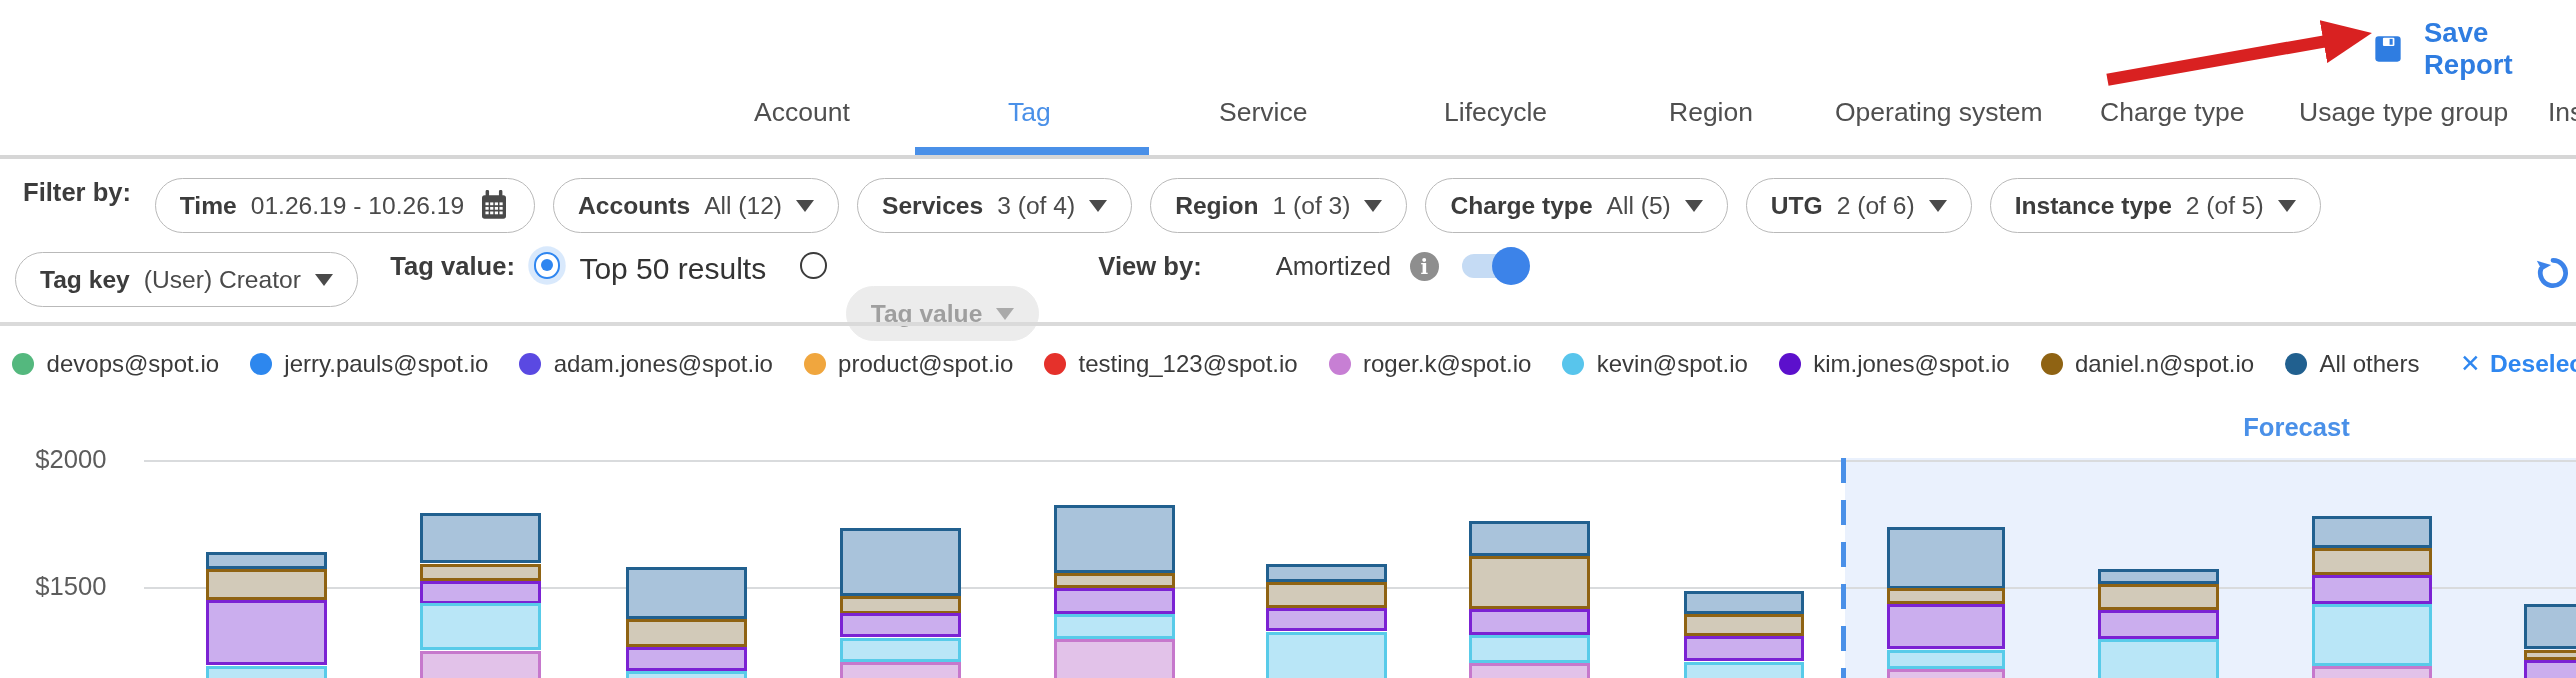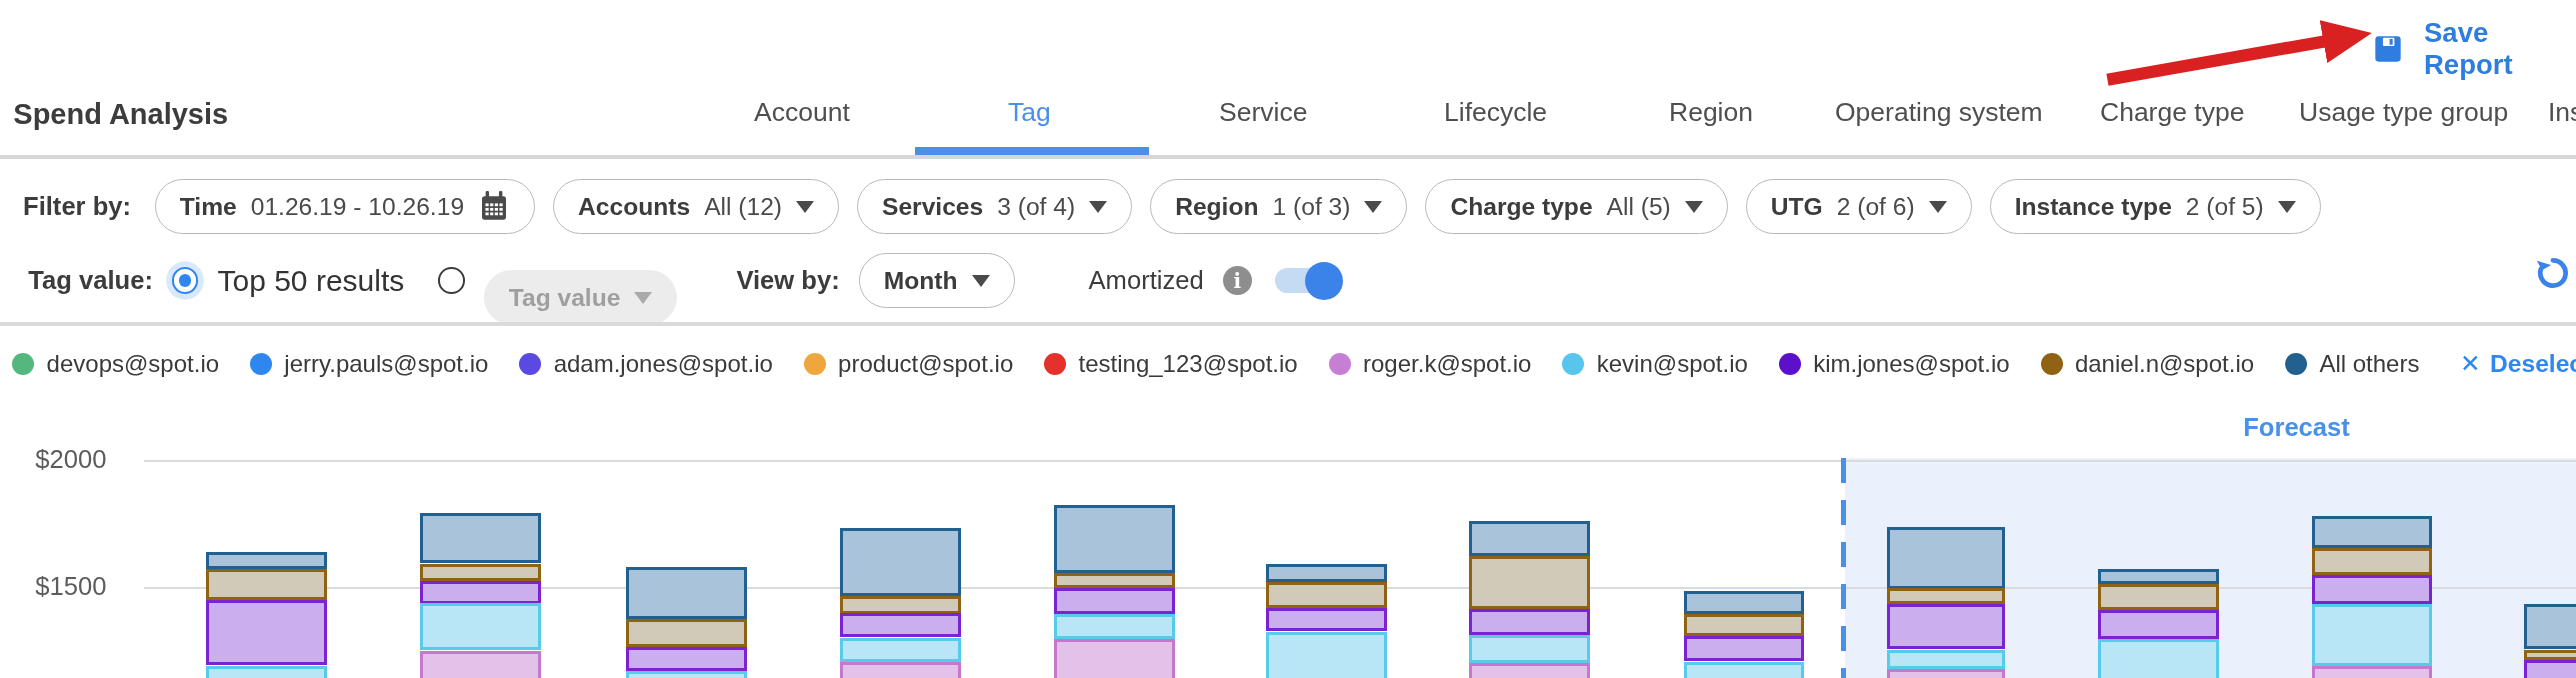--- a/index.html
+++ b/index.html
@@ -7,21 +7,21 @@
     position:relative;width:2576px;height:678px;background:#ffffff;overflow:hidden;
     font-family:"Liberation Sans","DejaVu Sans",sans-serif;color:#3f3f3f;
   }
   .title{position:absolute;left:13.3px;top:98px;font-size:29px;font-weight:700;color:#3c3c3c;}
   .tab{position:absolute;top:97px;font-size:26.5px;color:#4f4f4f;cursor:pointer;white-space:nowrap;}
   .tab.active{color:#4a90e8;}
   .tab-underline{position:absolute;left:915px;top:147px;width:234px;height:9.5px;background:#4a90e8;}
   .divider{position:absolute;left:0;right:0;height:3.8px;background:#d6d6d6;}
   .save{position:absolute;left:2372px;top:17px;display:flex;align-items:center;gap:20px;
         font-size:27.5px;font-weight:700;color:#2f7de1;cursor:pointer;}
-  .frow{position:absolute;display:flex;align-items:center;}
+  .frow{position:absolute;display:flex;}
   #filter-row1{left:23px;top:178px;gap:18px;height:57px;}
   #filter-row2{left:15px;top:252px;gap:19px;height:57px;}
   .flabel{font-size:25.6px;font-weight:700;color:#3c3c3c;white-space:nowrap;}
   .plain-label{font-size:25.6px;font-weight:400;color:#3c3c3c;white-space:nowrap;}
   .pill{display:flex;align-items:center;gap:14px;height:55px;padding:0 24px;
         border:1.9px solid #b9b9b9;border-radius:29px;background:#fff;box-sizing:border-box;
         white-space:nowrap;cursor:pointer;}
   .pill-label{font-size:24.6px;font-weight:700;color:#3c3c3c;}
   .pill-value{font-size:24.6px;font-weight:400;color:#4a4a4a;}
   .pill.bold-value .pill-value{font-weight:700;color:#3c3c3c;}
@@ -57,21 +57,20 @@
   .forecast-label{position:absolute;left:2216px;top:413px;width:161px;text-align:center;
     font-size:25.6px;font-weight:700;color:#4a90e8;}
   .seg{position:absolute;border:3.8px solid;box-sizing:border-box;cursor:pointer;}
   .annotation{position:absolute;left:2098px;top:19px;pointer-events:none;}
 </style>
 </head>
 <body>
 
 <div class="root">
 
-  <div class="title">Spend Analysis</div>
 
   <div id="tabs">
       <div class="tab" style="left: 754px;">Account</div>
       <div class="tab active" style="left: 1008px;">Tag</div>
       <div class="tab" style="left: 1219px;">Service</div>
       <div class="tab" style="left: 1444px;">Lifecycle</div>
       <div class="tab" style="left: 1669px;">Region</div>
       <div class="tab" style="left: 1835px;">Operating system</div>
       <div class="tab" style="left: 2100px;">Charge type</div>
       <div class="tab" style="left: 2299px;">Usage type group</div>
@@ -151,33 +150,34 @@
         <span class="chev"></span>
       </div>
       <div class="pill">
         <span class="pill-label">Instance type</span>
         <span class="pill-value">2 (of 5)</span>
         <span class="chev"></span>
       </div>
     </div>
 
   <div id="filter-row2" class="frow">
+    <div class="pill">
+      <span class="pill-label">Tag key</span>
+      <span class="pill-value">(User) Creator</span>
+      <span class="chev"></span>
+    </div>
     <span class="flabel" style="margin-left:13.3px;">Tag value:</span>
     <span class="radio selected"></span>
     <span class="radio-label">Top 50 results</span>
     <span class="radio" style="margin-left:15px;"></span>
     <div class="pill disabled">
       <span class="pill-value">Tag value</span>
       <span class="chev"></span>
     </div>
     <span class="flabel" style="margin-left:40px;">View by:</span>
-    <div class="pill bold-value">
-      <span class="pill-value">Month</span>
-      <span class="chev"></span>
-    </div>
     <span class="plain-label" style="margin-left:55px;">Amortized</span>
     <span class="info">i</span>
     <div class="toggle">
       <div class="track"></div>
       <div class="knob"></div>
     </div>
   </div>
 
   <div class="refresh">
     <svg width="38" height="38" viewBox="0 0 24 24">

